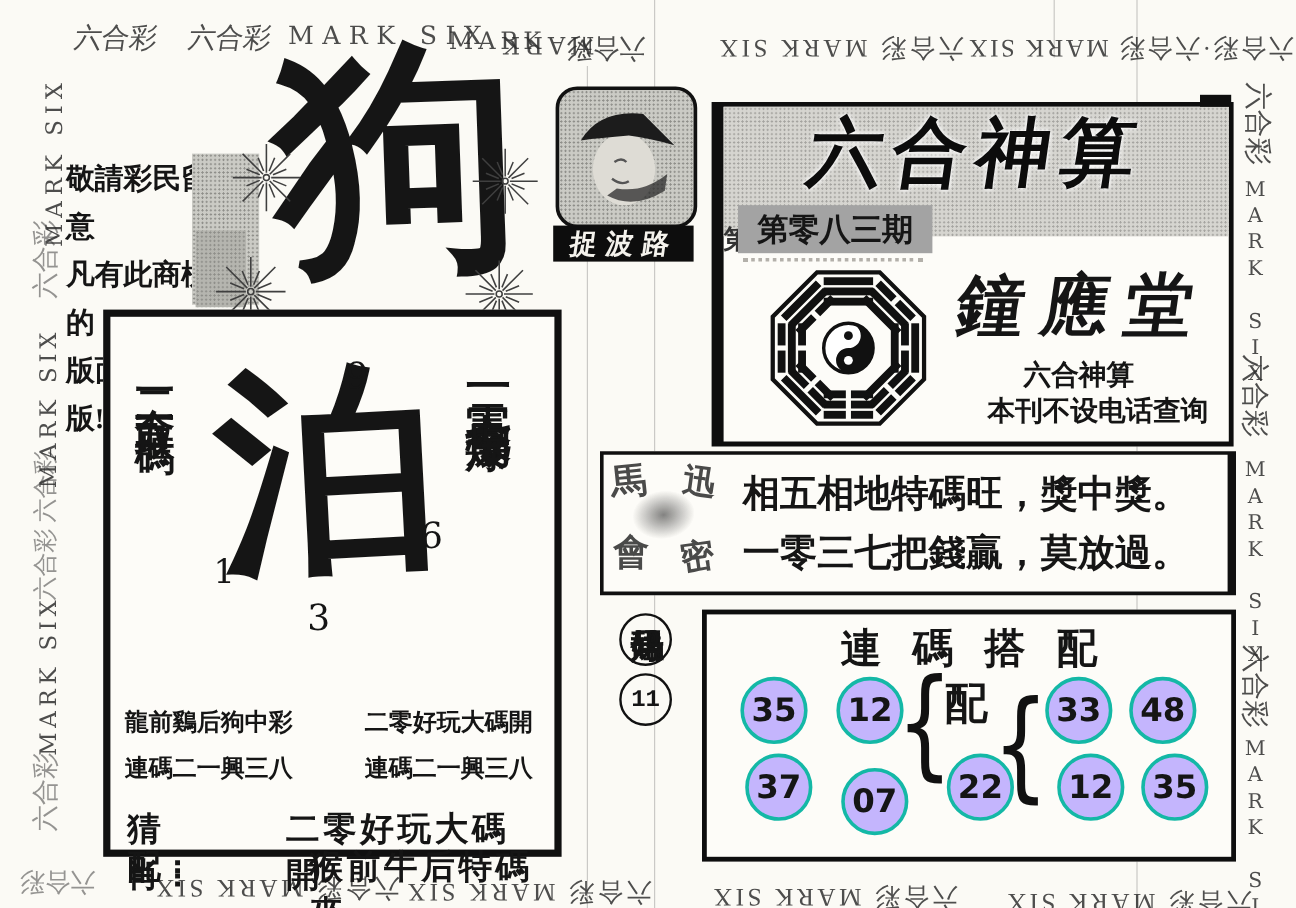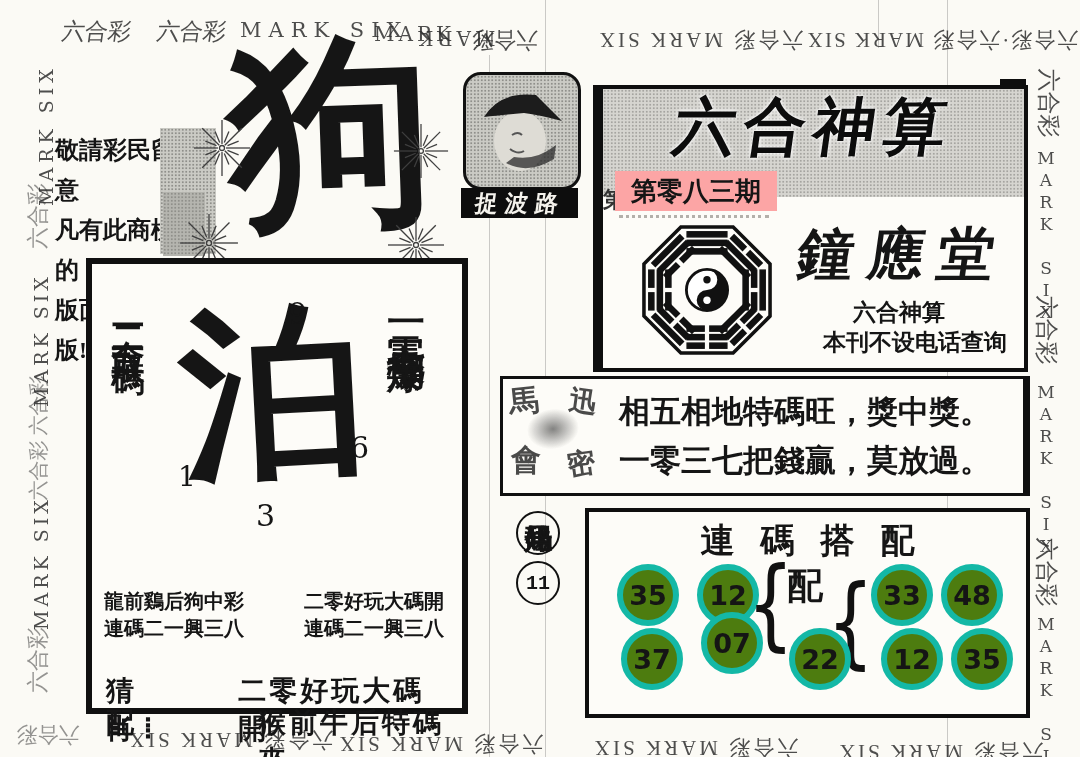--- a/index.html
+++ b/index.html
@@ -11,21 +11,21 @@
   .edge{color:#2f2f2f;opacity:.85;white-space:nowrap;}
   .faded{opacity:.5;}
   .rot180{transform:translate(-50%,-50%) rotate(180deg);}
   .vrot{transform:translate(-50%,-50%) rotate(-90deg);}
   .vrot90{transform:translate(-50%,-50%) rotate(90deg);}
   .vstack{writing-mode:vertical-rl;text-orientation:upright;letter-spacing:2px;}
   .vcjk{writing-mode:vertical-rl;text-orientation:upright;}
   .latin{font-family:"DejaVu Serif","Liberation Serif",serif;}
   .skew{transform:skewX(-8deg);display:inline-block;}
   .fold{width:1px;background:#4a4a4a;opacity:.28;}
-  .num-circle{width:50px;height:50px;border:6px solid #14b8a6;border-radius:50%;background:#4d7c0f;
+  .num-circle{width:50px;height:50px;border:3px solid #14b8a6;border-radius:50%;background:#c4b5fd;
       display:flex;align-items:center;justify-content:center;
       font-family:"DejaVu Sans","Liberation Sans",sans-serif;font-weight:bold;font-size:27px;}
   .sister-circle{width:40px;height:40px;border:2.5px solid #111;border-radius:50%;
       display:flex;align-items:center;justify-content:center;
       font-family:Liberation Mono, monospace;font-weight:bold;font-size:20px;}
   .brace{font-family:"DejaVu Sans",sans-serif;font-size:74px;transform:scaleY(1.35);color:#111;}
   .box-border{border:6px solid #101010;}
   .guess-row{display:flex;font-weight:bold;font-size:28px;margin-top:20px;}
   .verse-line{display:flex;justify-content:space-between;font-size:20px;font-weight:bold;}
   svg{display:block;}
@@ -174,21 +174,21 @@
     </svg>
   </div>
   <div class="abs" style="left:461px;top:188px;width:117px;height:30px;background:#0d0d0d;color:#f4f2ec;display:flex;align-items:center;justify-content:center;font-size:23px;font-weight:bold;letter-spacing:7px;">
     <span class="skew">捉波路</span>
   </div>
 
   <div class="abs" style="left:593px;top:85px;width:421px;height:279px;border:4px solid #0e0e0e;border-left:10px solid #0e0e0e;background:#fdfcf8;">
     <div class="abs ht-light" style="left:0;top:0;right:0;height:108px;"></div>
     <div class="abs" style="left:0;top:-4px;width:100%;text-align:center;font-size:62px;font-weight:bold;letter-spacing:8px;color:#0c0c0c;text-shadow:0 0 6px #fff,0 0 3px #fff;"><span class="skew">六合神算</span></div>
     <div class="abs" style="left:0px;top:96px;font-size:22px;font-weight:bold;color:#333;">第</div>
-    <div class="abs" style="left:12px;top:82px;width:162px;height:40px;background:#fca5a5;display:flex;align-items:center;justify-content:center;font-size:26px;font-weight:bold;">第零八三期</div>
+    <div class="abs" style="left:12px;top:82px;width:162px;height:40px;background:#a3a3a3;display:flex;align-items:center;justify-content:center;font-size:26px;font-weight:bold;">第零八三期</div>
     <div class="abs" style="left:16px;top:126px;width:150px;border-bottom:3px dotted #b3b0aa;"></div>
     <div class="abs" style="left:30px;top:130px;">
       <svg width="148" height="142" viewBox="0 0 100 100" stroke="#111" fill="#111">
         <polygon points="94.4,68.4 68.4,94.4 31.6,94.4 5.6,68.4 5.6,31.6 31.6,5.6 68.4,5.6 94.4,31.6" fill="none" stroke-width="2.5"></polygon>
         <g>
           <g transform="rotate(0 50 50)">
               <rect x="36" y="9" width="28" height="3.6"></rect>
               <rect x="36" y="15" width="28" height="3.6"></rect>
               <rect x="36" y="21" width="28" height="3.6"></rect>
             </g>
@@ -277,40 +277,40 @@
   <div class="abs" style="left:585px;top:508px;width:437px;height:202px;border:4px solid #0e0e0e;background:#fdfcf8;">
     <div class="abs" style="left:0;top:6px;width:100%;text-align:center;font-size:34px;font-weight:bold;letter-spacing:26px;text-indent:26px;">連碼搭配</div>
     <div class="abs num-circle" style="left:28px;top:52px;">35</div>
     <div class="abs num-circle" style="left:108px;top:52px;">12</div>
     <div class="abs brace" style="left:158px;top:48px;">{</div>
     <div class="abs" style="left:198px;top:50px;font-size:36px;font-weight:bold;">配</div>
     <div class="abs brace" style="left:238px;top:66px;">{</div>
     <div class="abs num-circle" style="left:282px;top:52px;">33</div>
     <div class="abs num-circle" style="left:352px;top:52px;">48</div>
     <div class="abs num-circle" style="left:32px;top:116px;">37</div>
-    <div class="abs num-circle" style="left:112px;top:100px;">07</div>
+    <div class="abs num-circle" style="left:112px;top:128px;">07</div>
     <div class="abs num-circle" style="left:200px;top:116px;">22</div>
     <div class="abs num-circle" style="left:292px;top:116px;">12</div>
     <div class="abs num-circle" style="left:362px;top:116px;">35</div>
   </div>
 
   <div class="abs box-border" style="left:86px;top:258px;width:370px;height:444px;background:#fdfcf8;">
     <div class="abs vcjk" style="left:16px;top:38px;font-size:33px;font-weight:bold;line-height:40px;letter-spacing:6px;">二一合五取一碼</div>
     <div class="abs vcjk" style="left:288px;top:38px;font-size:38px;font-weight:bold;letter-spacing:4px;">一零三七今期爆</div>
     <div class="abs" style="left:88px;top:28px;font-size:185px;font-weight:bold;transform:rotate(-3deg);line-height:1.1;">泊</div>
     <div class="abs latin" style="left:196px;top:32px;font-size:30px;">9</div>
     <div class="abs latin" style="left:86px;top:196px;font-size:28px;">1</div>
     <div class="abs latin" style="left:258px;top:166px;font-size:30px;">6</div>
     <div class="abs latin" style="left:164px;top:234px;font-size:30px;">3</div>
     <div class="abs" style="left:12px;top:324px;width:340px;">
       <div class="verse-line">
         <span>龍前鷄后狗中彩</span>
         <span>二零好玩大碼開</span>
       </div>
-      <div class="verse-line" style="margin-top:0;">
+      <div class="verse-line" style="margin-top:12px;">
         <span>連碼二一興三八</span>
         <span>連碼二一興三八</span>
       </div>
     </div>
     <div class="abs guess-row" style="left:14px;top:388px;width:342px;">
       <span>猜　肖：</span>
       <span style="margin-left:24px;letter-spacing:3px;">二零好玩大碼開</span>
     </div>
     <div class="abs guess-row" style="left:14px;top:420px;width:342px;">
       <span>配：</span>

